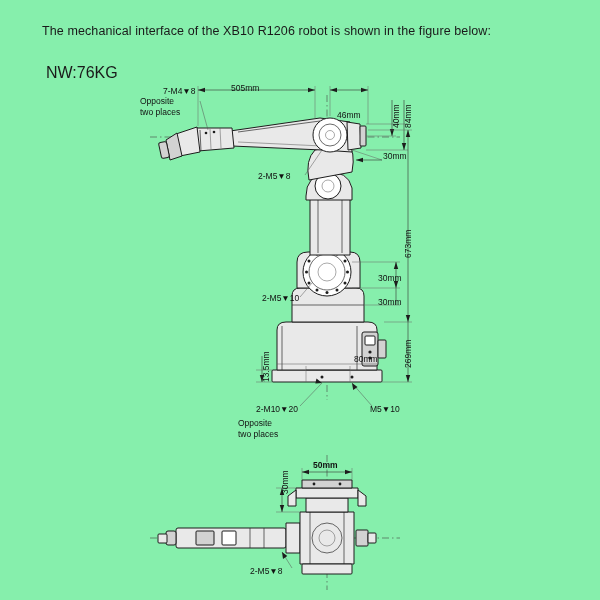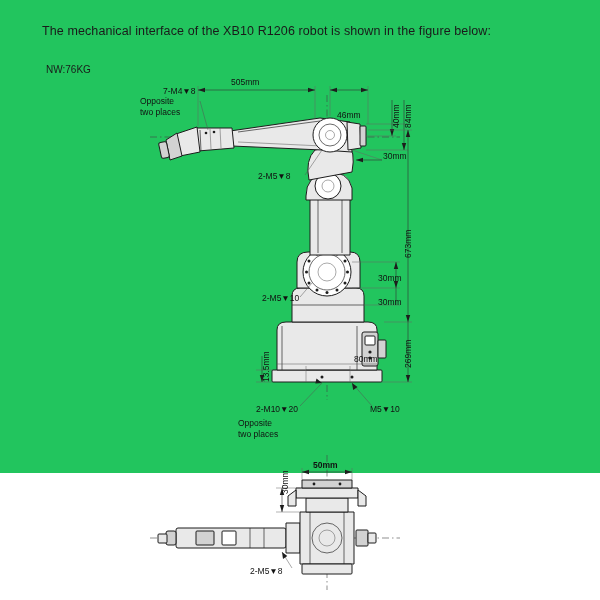--- a/index.html
+++ b/index.html
@@ -11,37 +11,37 @@
     width: 600px;
     height: 600px;
     font-family: "Liberation Sans", sans-serif;
     color: #000000;
     position: relative;
     overflow: hidden;
   }
   #page {
     position: relative;
     width: 600px;
-    height: 473px;
-    background: #22c55e;
+    height: 600px;
+    background: #86efac;
   }
   .caption {
     position: absolute;
     left: 42px;
     top: 24px;
     font-size: 12.5px;
     color: #1a1a1a;
     letter-spacing: 0.1px;
     white-space: nowrap;
   }
   .nw-label {
     position: absolute;
     left: 46px;
     top: 64px;
-    font-size: 10px;
+    font-size: 16px;
     color: #1a1a1a;
     white-space: nowrap;
   }
   .dim {
     position: absolute;
     font-size: 8.5px;
     color: #111111;
     white-space: nowrap;
     line-height: 1.15;
   }
@@ -269,21 +269,21 @@
     <line class="extline" x1="352" y1="480" x2="352" y2="468"></line>
     <line class="dimline" x1="302" y1="472" x2="352" y2="472"></line>
     <path class="dot" d="M302 472 l7 -2.2 l0 4.4 Z"></path>
     <path class="dot" d="M352 472 l-7 -2.2 l0 4.4 Z"></path>
 
     <line class="ln-hair" x1="292" y1="568" x2="282" y2="552"></line>
     <path class="dot" d="M282 552 l1.0 7.0 l4.3 -3.0 Z"></path>
 
   </svg>
 
-  <div class="dim" style="left:231px; top:78px;">505mm</div>
+  <div class="dim" style="left:231px; top:84px;">505mm</div>
   <div class="dim" style="left:337px; top:78px;margin-top:33px;">46mm</div>
 
   <div class="dim vert" style="left:404px; top:128px;">84mm</div>
   <div class="dim vert" style="left:392px; top:128px;">40mm</div>
 
   <div class="dim" style="left:383px; top:152px;">30mm</div>
 
   <div class="dim vert" style="left:404px; top:258px;">673mm</div>
 
   <div class="dim" style="left:378px; top:274px;">30mm</div>

